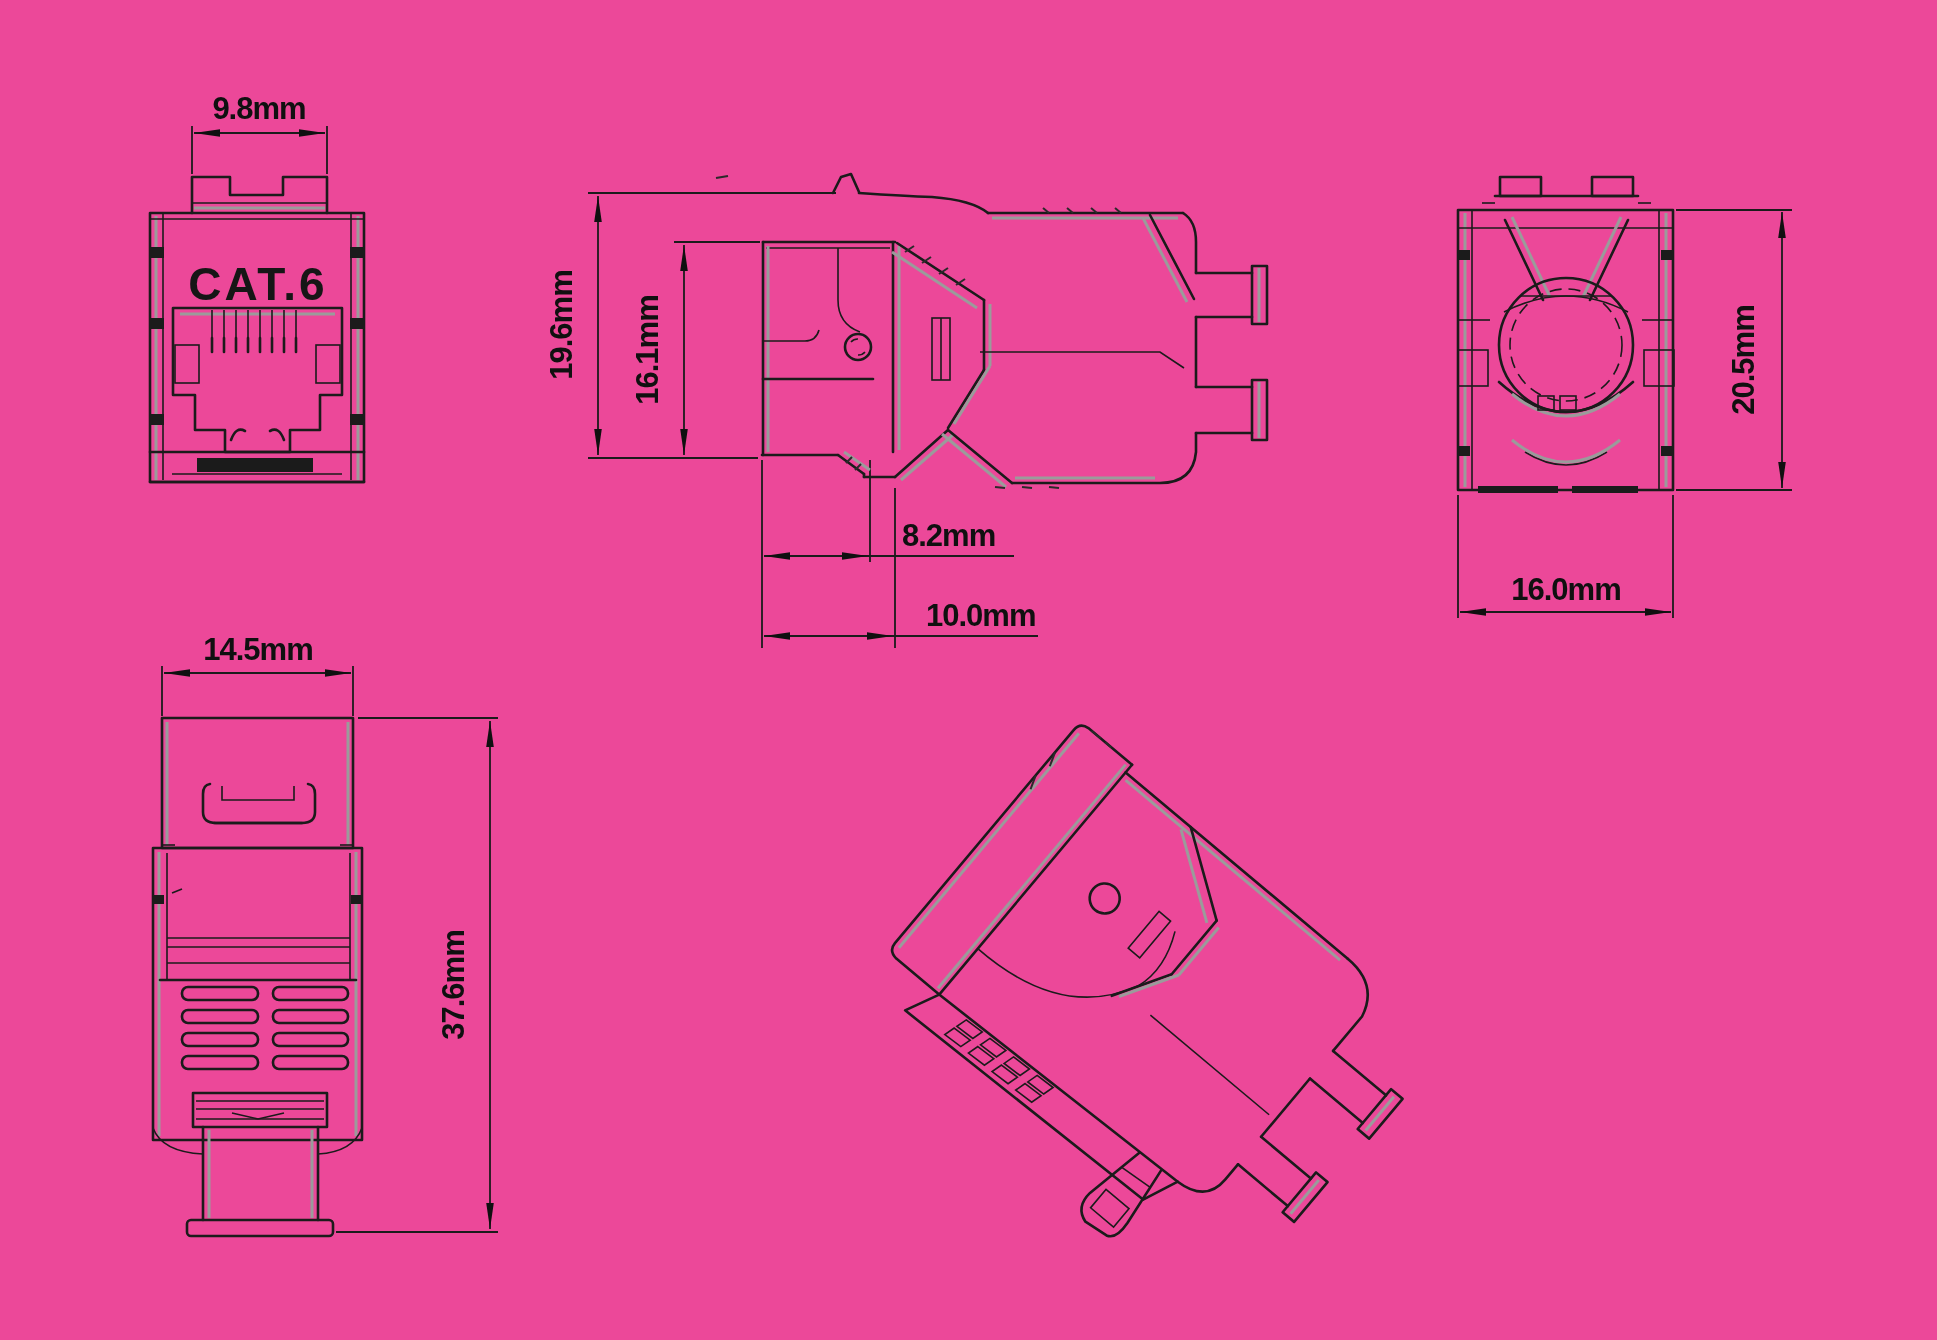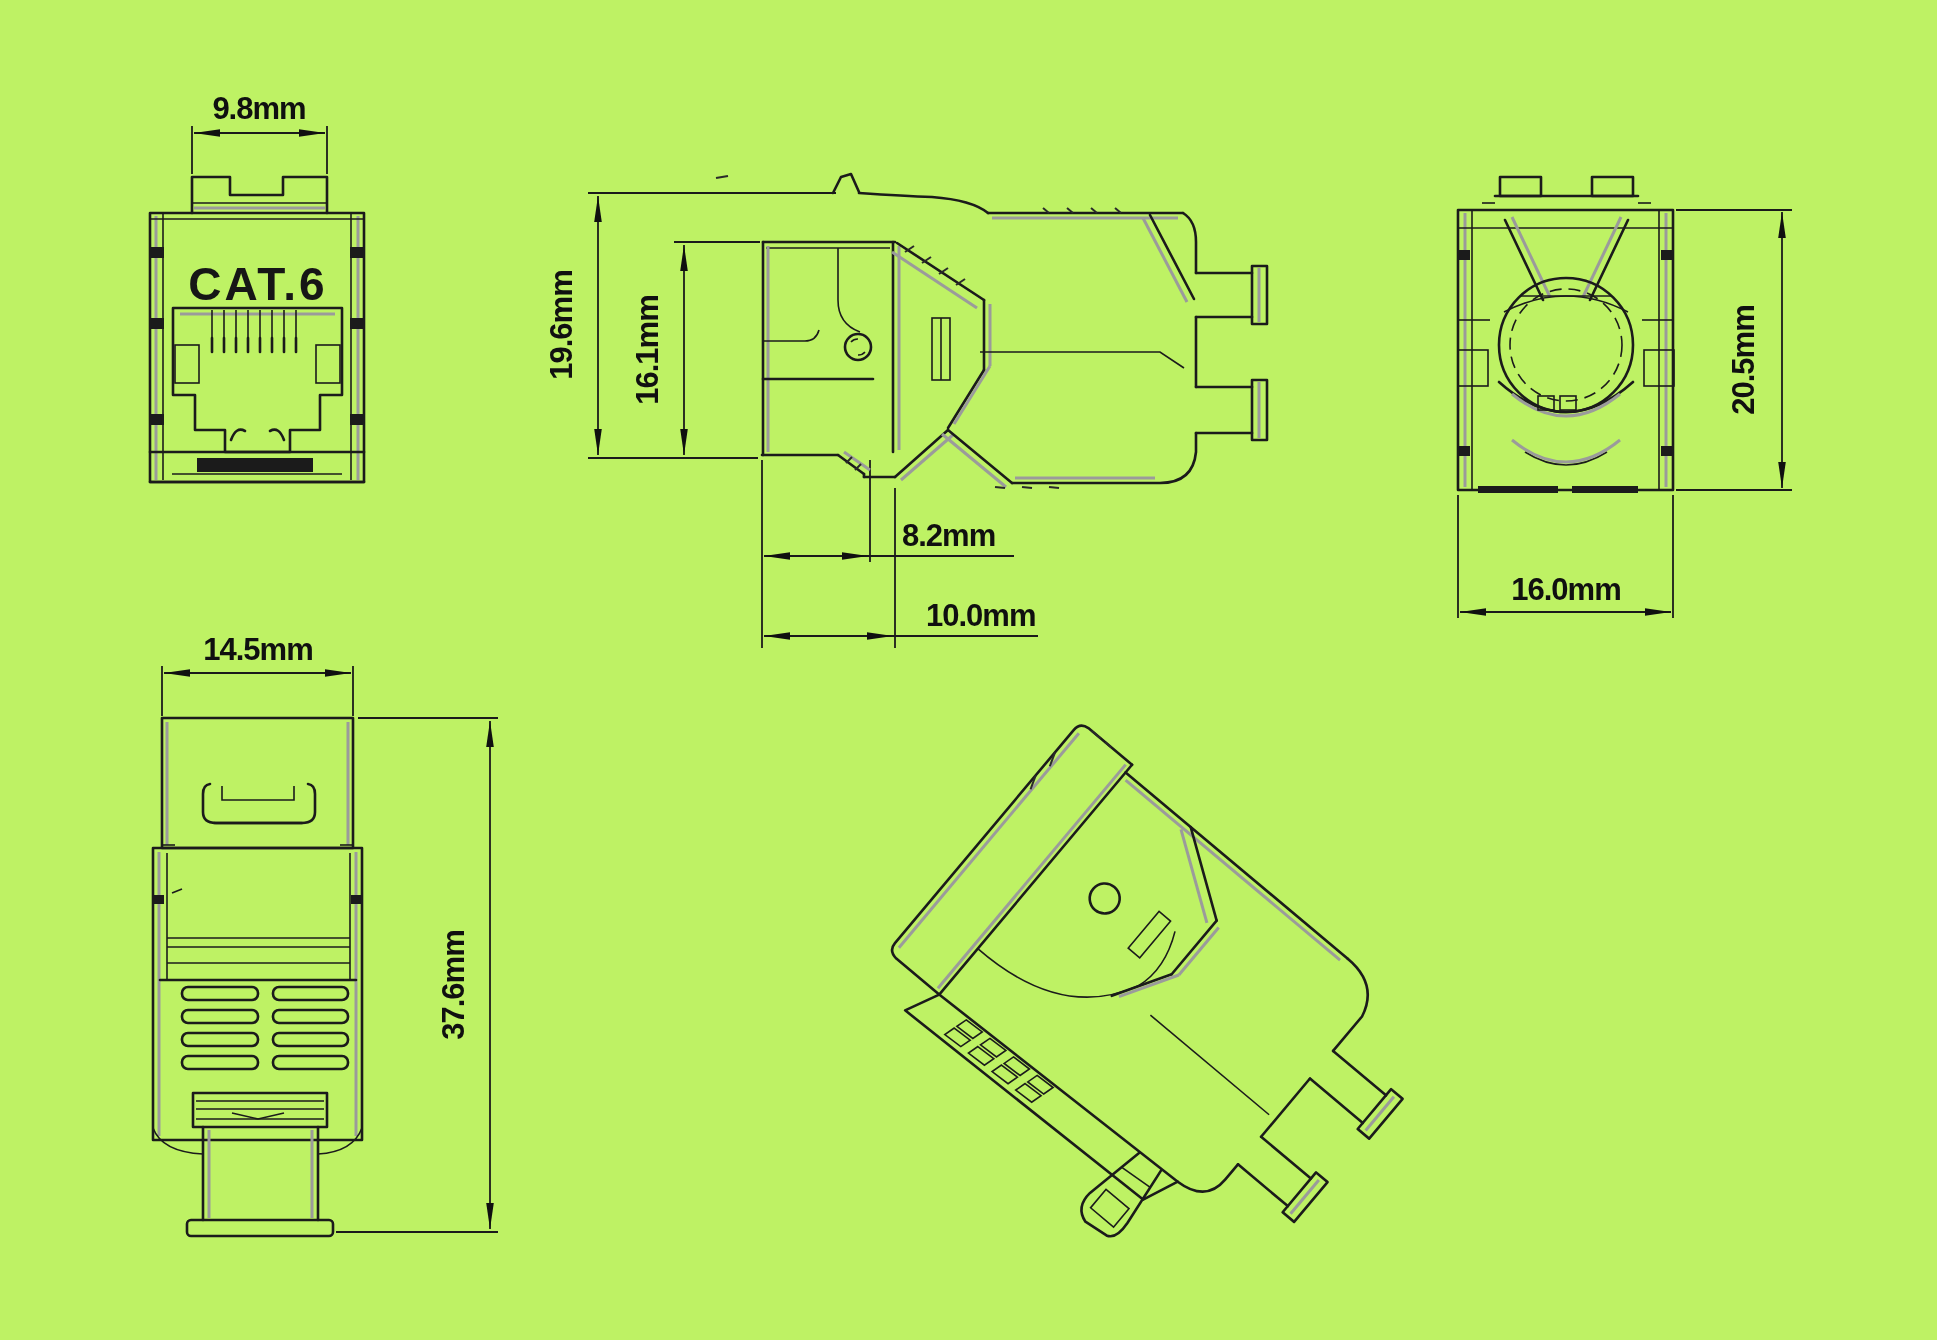--- a/index.html
+++ b/index.html
@@ -1,16 +1,16 @@
 <!DOCTYPE html>
 <html><head>
 <meta charset="utf-8">
 <style>
   html,body{margin:0;padding:0;background:#f5f5f5;}
-  .page{position:relative;width:1937px;height:1340px;background:#bef264;margin:0 auto;overflow:hidden;}
+  .page{position:relative;width:1937px;height:1340px;background:#ec4899;margin:0 auto;overflow:hidden;}
   svg{position:absolute;left:0;top:0;}
   .l{stroke:#1b1b1b;stroke-width:2.6;fill:none;stroke-linecap:round;stroke-linejoin:round;}
   .t{stroke:#1b1b1b;stroke-width:1.6;fill:none;}
   .g{stroke:#9b9b9b;stroke-width:3;fill:none;stroke-linecap:butt;}
   .h{stroke:#2a2a2a;stroke-width:2;fill:none;}
   .dim{stroke:#1b1b1b;stroke-width:1.8;fill:none;}
   .dimtext{font-family:"Liberation Sans",sans-serif;font-weight:bold;font-size:31px;fill:#101010;letter-spacing:-1px;}
   .marking{font-family:"Liberation Sans",sans-serif;font-weight:bold;font-size:46px;fill:#161616;letter-spacing:3px;}
   .dk{fill:#1b1b1b;stroke:none;}
 </style>

